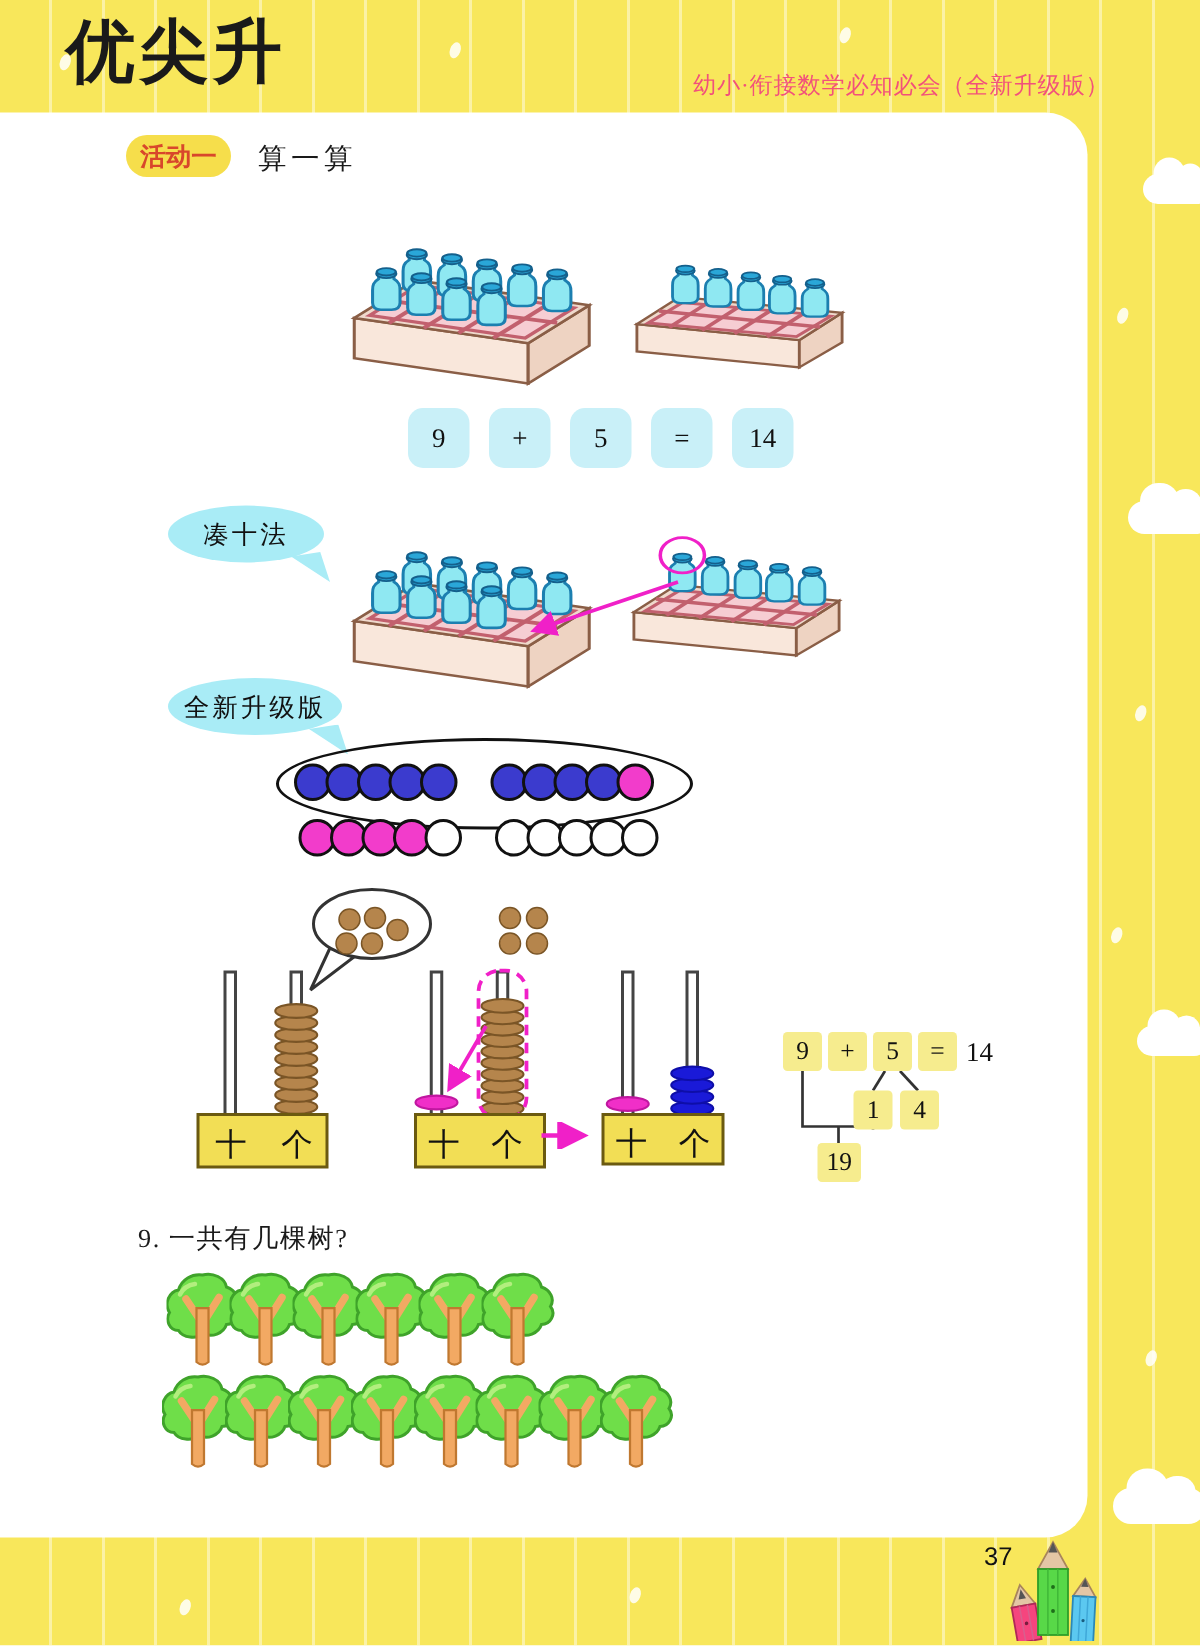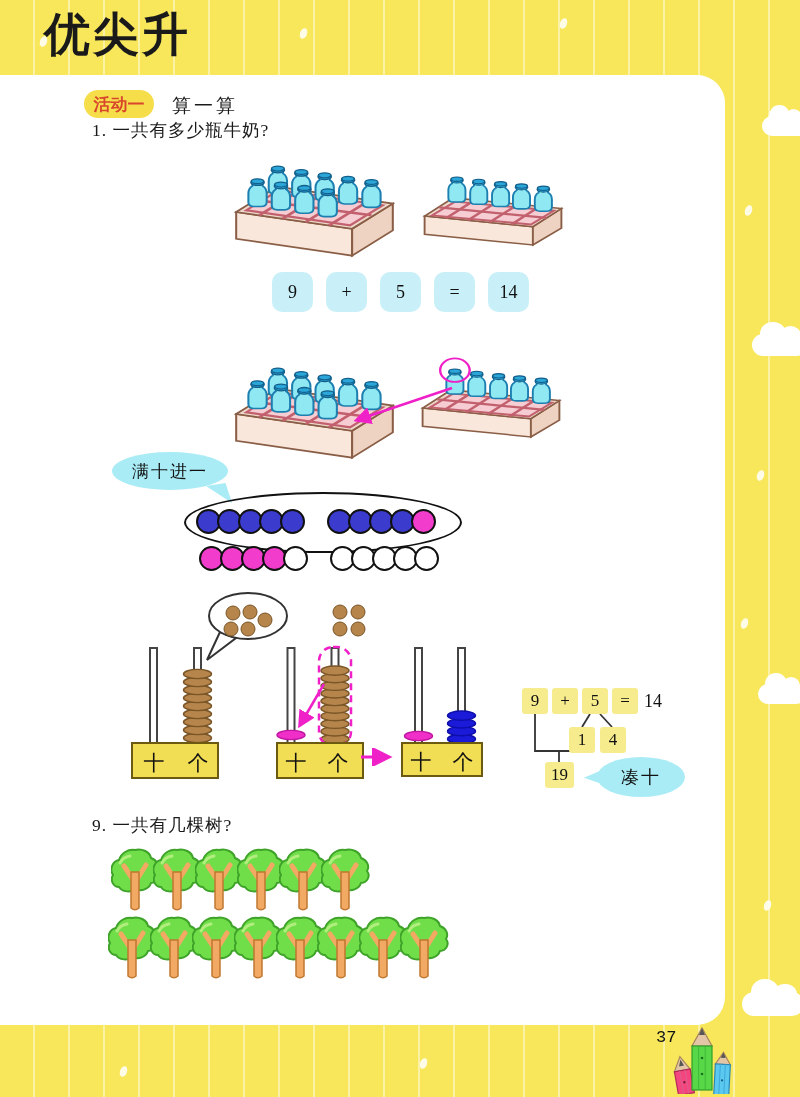--- a/index.html
+++ b/index.html
@@ -36,21 +36,21 @@
   #counters-top{left:196px;top:509px}
   #counters-bottom{left:199px;top:546px}
   .cdot{width:21px;height:21px;border:2.5px solid #111;border-radius:50%;margin-right:-4px;flex:none}
   .cdot.blue{background:var(--counter-blue)}
   .cdot.magenta{background:var(--counter-magenta)}
   .cdot.white{background:#fff}
   .cgap{width:26px;flex:none}
   .eqbox{position:absolute;width:26px;height:26px;background:var(--eq-box-yellow);border-radius:3px;
     display:flex;align-items:center;justify-content:center;font-size:17px}
   #eq2-fourteen{position:absolute;left:644px;top:691px;font-size:18px}
-  #page-number{position:absolute;left:656px;top:1028px;font-size:17px;font-family:Liberation Mono, monospace}
+  #page-number{position:absolute;left:656px;top:1028px;font-size:17px;font-family:Liberation Sans, sans-serif}
   .cloud{position:absolute;background:#fff;border-radius:999px}
   .cloud::before{content:"";position:absolute;left:15%;top:-55%;width:45%;height:110%;background:#fff;border-radius:50%}
   .cloud::after{content:"";position:absolute;right:12%;top:-35%;width:38%;height:90%;background:#fff;border-radius:50%}
   .speck{position:absolute;width:7px;height:11px;background:rgba(255,255,255,.85);border-radius:50%;transform:rotate(20deg)}
   
   .rod{fill:#fff;stroke:#444;stroke-width:2}
   .abase{fill:var(--abacus-base);stroke:#6B5A10;stroke-width:2}
   .alabel{font-size:21px;text-anchor:middle;fill:#111;font-family:"Liberation Serif",serif}
   .magenta-stroke{stroke:var(--arrow-magenta);fill:none}
   .magenta-fill{fill:var(--arrow-magenta)}
@@ -114,40 +114,40 @@
           <path d="M30.8,72.8 L60.8,48.8"></path>
             <path d="M53.6,75.6 L83.6,51.6"></path>
           <path d="M76.4,78.4 L106.4,54.4"></path>
             <path d="M99.2,81.2 L129.2,57.2"></path>
         </g>
       </symbol>
     </defs>
   </svg>
 
   <div id="logo">优尖升</div>
+  <div id="subtitle">幼小·衔接数学必知必会（全新升级版）</div>
 
   <div class="cloud" style="left:762px;top:116px;width:46px;height:20px"></div>
   <div class="cloud" style="left:752px;top:334px;width:56px;height:22px"></div>
   <div class="cloud" style="left:758px;top:684px;width:48px;height:20px"></div>
   <div class="cloud" style="left:742px;top:992px;width:62px;height:24px"></div>
   <div class="speck" style="left:40px;top:36px"></div>
   <div class="speck" style="left:300px;top:28px"></div>
   <div class="speck" style="left:560px;top:18px"></div>
   <div class="speck" style="left:745px;top:205px"></div>
   <div class="speck" style="left:757px;top:470px"></div>
   <div class="speck" style="left:741px;top:618px"></div>
   <div class="speck" style="left:764px;top:900px"></div>
   <div class="speck" style="left:120px;top:1066px"></div>
   <div class="speck" style="left:420px;top:1058px"></div>
 
   <div id="content"></div>
 
   <div id="activity-pill">活动一</div>
   <div id="activity-title" class="qlabel">算一算</div>
-  <div class="qlabel" style="left:92px;top:118px">1. 一共有多少瓶牛奶?</div>
 
   <svg class="abs" style="left:226px;top:133px" width="178" height="126" viewBox="0 0 175 150" preserveAspectRatio="none">
     <use href="#crate-deep"></use>
       <g id="crate1-bottles">
         <use href="#bottle" x="39" y="34"></use>
         <use href="#bottle" x="62" y="38"></use>
         <use href="#bottle" x="85" y="42"></use>
         <use href="#bottle" x="108" y="46"></use>
         <use href="#bottle" x="131" y="50"></use>
         <use href="#bottle" x="19" y="49"></use>
@@ -168,20 +168,21 @@
   </svg>
 
   <div id="equation1-row">
       <div class="eq1box">9</div>
       <div class="eq1box">+</div>
       <div class="eq1box">5</div>
       <div class="eq1box">=</div>
       <div class="eq1box">14</div>
     </div>
 
+  <div class="bubble tail-br" style="left:112px;top:337px;width:104px;height:38px">凑十法</div>
   <svg class="abs" style="left:226px;top:335px" width="178" height="126" viewBox="0 0 175 150" preserveAspectRatio="none">
     <use href="#crate-deep"></use>
       <g id="crate1b-bottles">
         <use href="#bottle" x="39" y="34"></use>
         <use href="#bottle" x="62" y="38"></use>
         <use href="#bottle" x="85" y="42"></use>
         <use href="#bottle" x="108" y="46"></use>
         <use href="#bottle" x="131" y="50"></use>
         <use href="#bottle" x="19" y="49"></use>
         <use href="#bottle" x="42" y="53"></use>
@@ -197,21 +198,21 @@
         <use href="#bottle" x="76" y="19"></use>
         <use href="#bottle" x="98" y="22"></use>
         <use href="#bottle" x="121" y="25"></use>
       </g>
     <circle cx="42" cy="20" r="15.5" class="magenta-stroke" stroke-width="2.5"></circle>
   </svg>
   <svg class="abs" style="left:225px;top:350px" width="350" height="110" viewBox="0 0 350 110">
     <line x1="227" y1="38" x2="132" y2="70" class="magenta-stroke" stroke-width="2.5" marker-end="url(#mk-arrow)"></line>
   </svg>
 
-  <div class="bubble tail-br" style="left:112px;top:452px;width:116px;height:38px">满十进一</div>
+  <div class="bubble tail-br" style="left:112px;top:452px;width:116px;height:38px">全新升级版</div>
   <div id="big-ellipse"></div>
   <div id="counters-top" class="counter-row">
       <span class="cdot blue"></span>
       <span class="cdot blue"></span>
       <span class="cdot blue"></span>
       <span class="cdot blue"></span>
       <span class="cdot blue"></span>
       <span class="cgap"></span>
       <span class="cdot blue"></span>
       <span class="cdot blue"></span>
@@ -326,21 +327,20 @@
     <path class="eqline" d="M39,65 L39,76"></path>
   </svg>
   <div class="eqbox" style="left:522px;top:688px">9</div>
   <div class="eqbox" style="left:552px;top:688px">+</div>
   <div class="eqbox" style="left:582px;top:688px">5</div>
   <div class="eqbox" style="left:612px;top:688px">=</div>
   <span id="eq2-fourteen">14</span>
   <div class="eqbox" style="left:569px;top:727px">1</div>
   <div class="eqbox" style="left:600px;top:727px">4</div>
   <div class="eqbox" style="left:545px;top:762px;width:29px">19</div>
-  <div class="bubble tail-l" style="left:597px;top:757px;width:88px;height:40px;font-size:18px">凑十</div>
 
   <div class="qlabel" style="left:92px;top:813px">9. 一共有几棵树?</div>
   <svg class="abs" style="left:102px;top:846px" width="370" height="142" viewBox="0 0 370 142">
     <g id="trees-row1">
         <use href="#tree" x="9" y="2"></use>
         <use href="#tree" x="51" y="2"></use>
         <use href="#tree" x="93" y="2"></use>
         <use href="#tree" x="135" y="2"></use>
         <use href="#tree" x="177" y="2"></use>
         <use href="#tree" x="219" y="2"></use>

